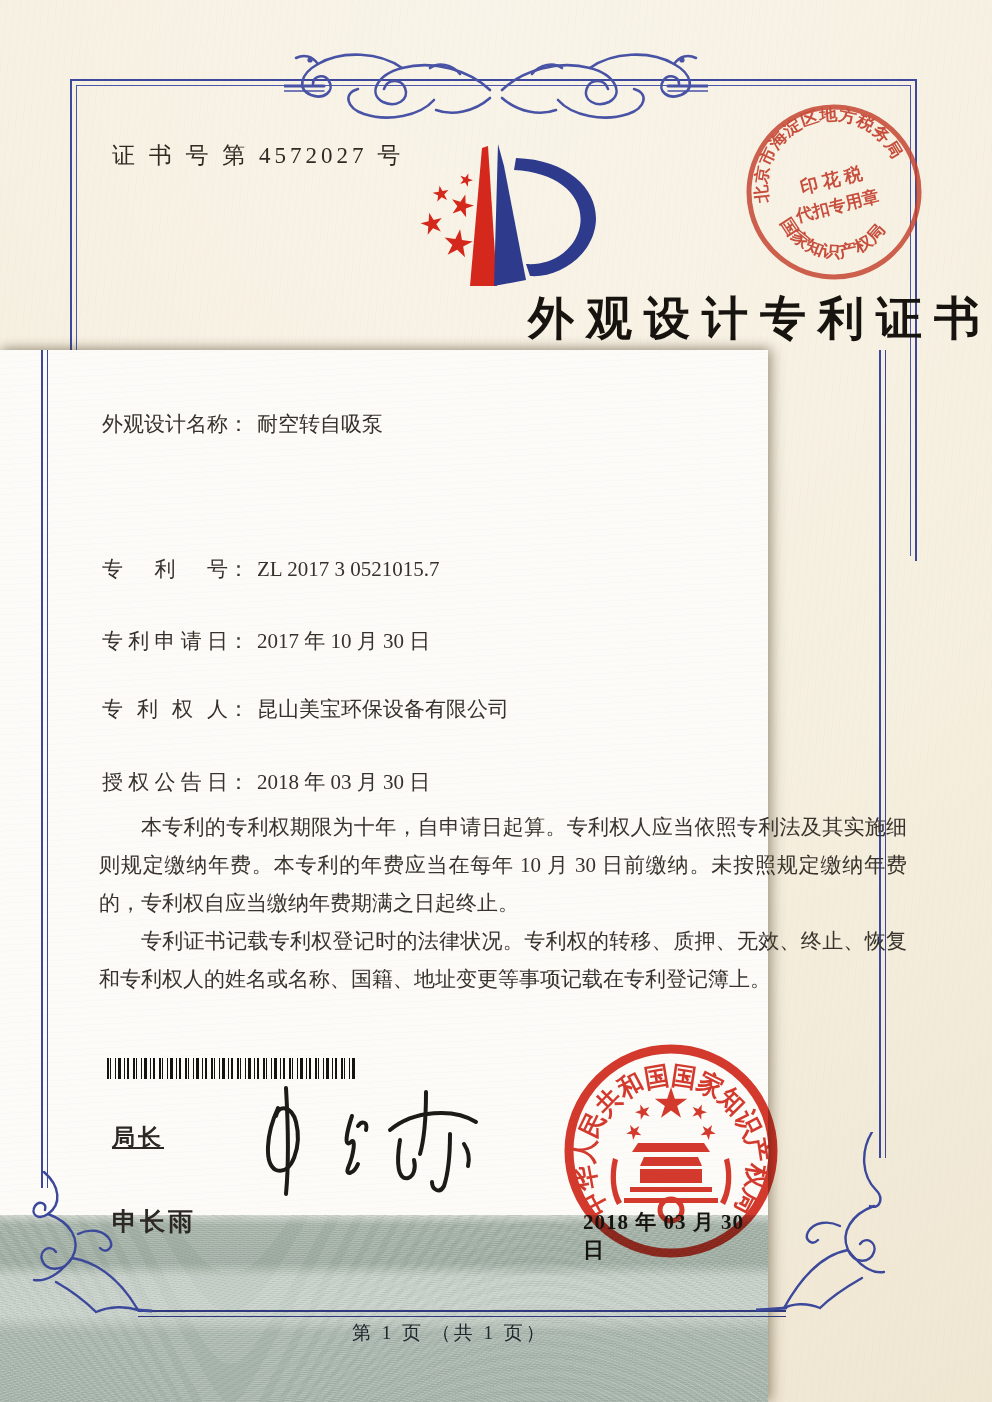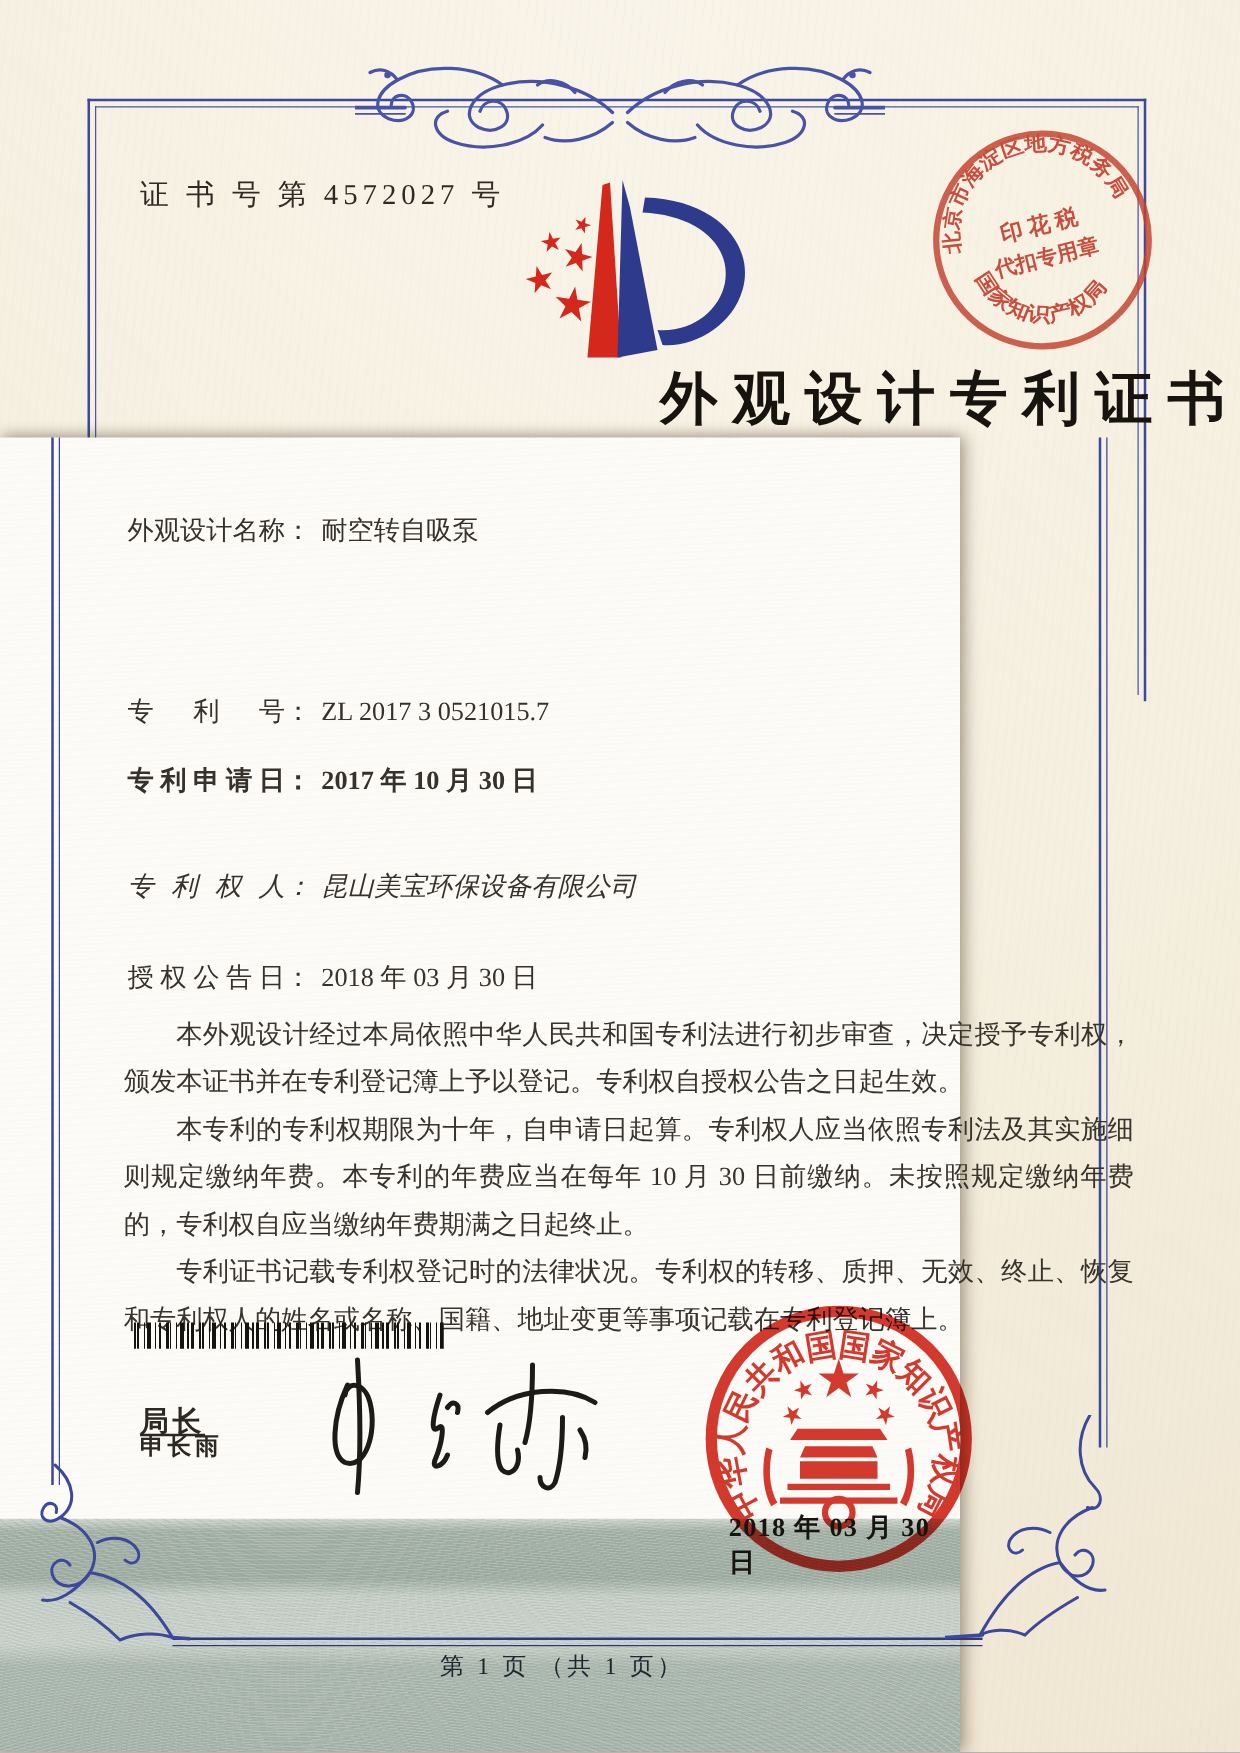--- a/index.html
+++ b/index.html
@@ -47,34 +47,34 @@
   .h-bottom{position:absolute;left:138px;top:960px;width:648px;height:4px;
     border-top:2px solid #2e3a7d;border-bottom:1px solid #2e3a7d;}
   .corner{position:absolute;}
   .corner-bl{left:26px;top:820px;}
   .corner-br{left:756px;top:782px;}
 
   
   .field{position:absolute;left:102px;font-size:21px;color:#36312b;white-space:nowrap;}
   .field .lbl{display:inline-block;width:126px;text-align:justify;text-align-last:justify;}
   .field .sep{display:inline-block;margin-right:8px;}
-  .f0{top:60px;} .f1{top:136px;} .f2{top:205px;} .f3{top:260px;font-weight:bold;} .f4{top:345px;font-style:italic;} .f5{top:418px;}
+  .f0{top:60px;} .f1{top:136px;} .f2{top:205px;} .f3{top:277px;} .f4{top:345px;} .f5{top:418px;}
 
   .paras{position:absolute;left:99px;top:458px;width:808px;font-size:21px;line-height:38px;
     color:#38332c;text-align:justify;}
   .paras p{margin:0;text-indent:2em;}
 
   .barcode{position:absolute;left:107px;top:708px;width:248px;height:21px;background:
     repeating-linear-gradient(90deg,#15130f 0 2px,transparent 2px 3px,#15130f 3px 4px,transparent 4px 8px,
       #15130f 8px 9px,transparent 9px 11px,#15130f 11px 14px,transparent 14px 17px,
       #15130f 17px 18px,transparent 18px 20px,#15130f 20px 22px,transparent 22px 26px);}
 
   .director-title{position:absolute;left:112px;top:772px;font-size:23px;color:#2c2823;
     font-family:"Liberation Sans","DejaVu Sans",sans-serif;font-weight:600;letter-spacing:3px;text-decoration:underline;}
-  .director-name{position:absolute;left:112px;top:794px;font-size:19px;color:#2c2823;
+  .director-name{position:absolute;left:112px;top:855px;font-size:25px;color:#2c2823;
     font-family:"Liberation Sans","DejaVu Sans",sans-serif;font-weight:600;letter-spacing:3px;}
   .signature{position:absolute;left:248px;top:732px;}
 
   .seal{position:absolute;left:560px;top:690px;opacity:.93;mix-blend-mode:multiply;}
   .grant-date{position:absolute;left:583px;top:858px;font-size:21px;font-weight:bold;
     color:#16140f;letter-spacing:1px;z-index:6;}
 
   .footer{position:absolute;left:352px;top:970px;font-size:19px;color:#20262e;
     letter-spacing:3px;}
 </style>
@@ -189,21 +189,20 @@
       <span class="lbl">专利申请日</span><span class="sep">：</span><span>2017 年 10 月 30 日</span>
     </div>
     <div class="field f4">
       <span class="lbl">专 利 权 人</span><span class="sep">：</span><span>昆山美宝环保设备有限公司</span>
     </div>
     <div class="field f5">
       <span class="lbl">授权公告日</span><span class="sep">：</span><span>2018 年 03 月 30 日</span>
     </div>
 
     <div class="paras">
-      <p>本外观设计经过本局依照中华人民共和国专利法进行初步审查，决定授予专利权，颁发本证书并在专利登记簿上予以登记。专利权自授权公告之日起生效。</p>
       <p>本专利的专利权期限为十年，自申请日起算。专利权人应当依照专利法及其实施细则规定缴纳年费。本专利的年费应当在每年 10 月 30 日前缴纳。未按照规定缴纳年费的，专利权自应当缴纳年费期满之日起终止。</p>
       <p>专利证书记载专利权登记时的法律状况。专利权的转移、质押、无效、终止、恢复和专利权人的姓名或名称、国籍、地址变更等事项记载在专利登记簿上。</p>
     </div>
 
     <div class="barcode"></div>
 
     <div class="director-title">局长</div>
     <div class="director-name">申长雨</div>
 
     <svg class="signature" width="244" height="122" viewBox="0 0 244 122">

